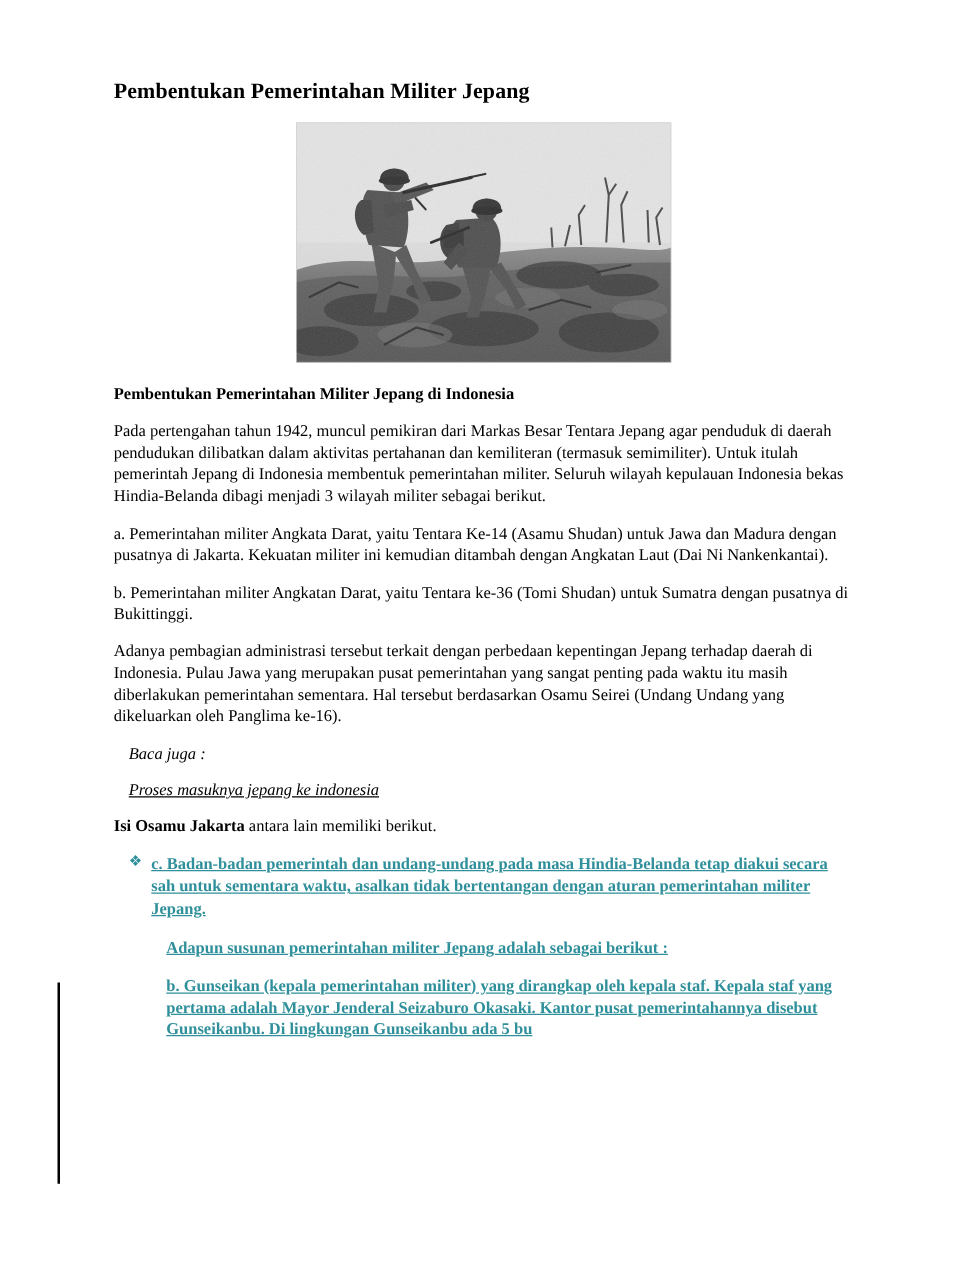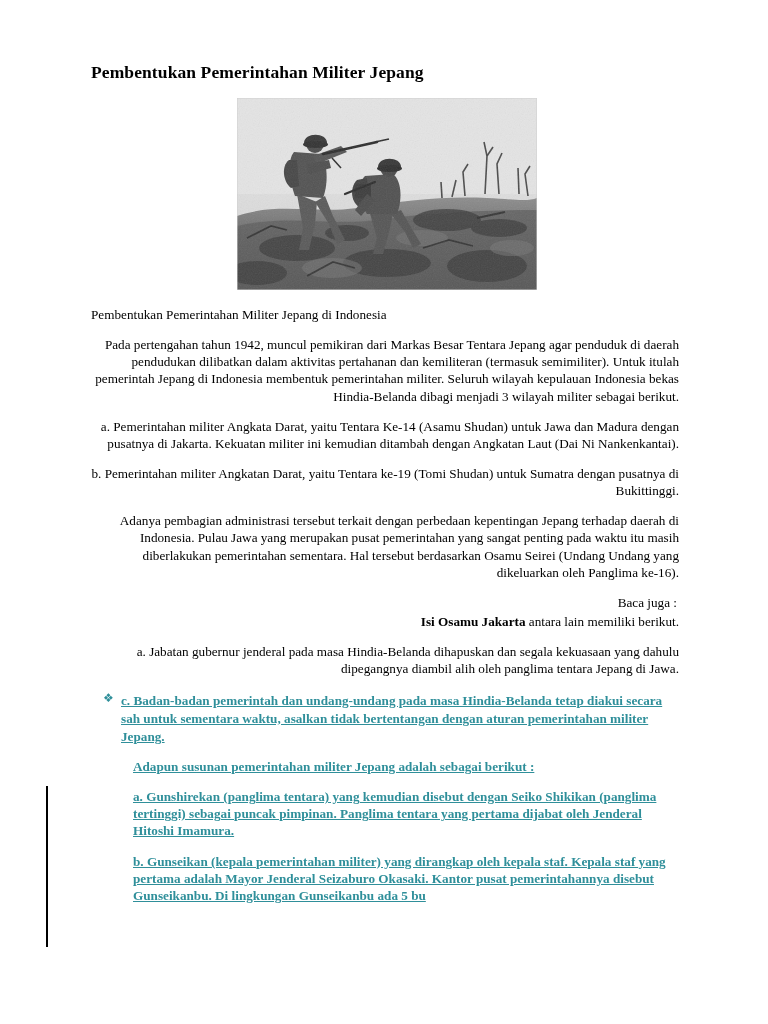--- a/index.html
+++ b/index.html
@@ -48,32 +48,33 @@
     padding-left: 146px;
   }
   .photo {
     width: 300px;
     height: 192px;
     display: block;
     background: #d8d8d8;
   }
   h2.sub-title {
     font-size: 13.2px;
-    font-weight: normal;
+    font-weight: bold;
     margin: 0 0 13px 0;
     line-height: 1.3;
   }
   p.para {
     font-size: 13.2px;
     line-height: 1.30;
     margin: 0 0 13px 0;
-    text-align: right;
+    text-align: left;
   }
   p.tight {
-    margin: 2px;
+    margin: 12px;
+    font-style: italic;
   }
   .link-inline {
     text-decoration: underline;
     color: #000;
   }
   .bold {
     font-weight: bold;
   }
   ul.teal-list {
     list-style: none;
@@ -236,38 +237,37 @@
         <rect x="0" y="0" width="300" height="192" fill="none" stroke="#cfcfcf" stroke-width="1"></rect>
       </svg>
     </div>
 
     <h2 class="sub-title">Pembentukan Pemerintahan Militer Jepang di Indonesia</h2>
 
     <p class="para">Pada pertengahan tahun 1942, muncul pemikiran dari Markas Besar Tentara Jepang agar penduduk di daerah pendudukan dilibatkan dalam aktivitas pertahanan dan kemiliteran (termasuk semimiliter). Untuk itulah pemerintah Jepang di Indonesia membentuk pemerintahan militer. Seluruh wilayah kepulauan Indonesia bekas Hindia-Belanda dibagi menjadi 3 wilayah militer sebagai berikut.</p>
 
     <p class="para">a. Pemerintahan militer Angkata Darat, yaitu Tentara Ke-14 (Asamu Shudan) untuk Jawa dan Madura dengan pusatnya di Jakarta. Kekuatan militer ini kemudian ditambah dengan Angkatan Laut (Dai Ni Nankenkantai).</p>
 
-    <p class="para">b. Pemerintahan militer Angkatan Darat, yaitu Tentara ke-19 (Tomi Shudan) untuk Sumatra dengan pusatnya di Bukittinggi.</p>
+    <p class="para">b. Pemerintahan militer Angkatan Darat, yaitu Tentara ke-36 (Tomi Shudan) untuk Sumatra dengan pusatnya di Bukittinggi.</p>
 
 
     <p class="para">Adanya pembagian administrasi tersebut terkait dengan perbedaan kepentingan Jepang terhadap daerah di Indonesia. Pulau Jawa yang merupakan pusat pemerintahan yang sangat penting pada waktu itu masih diberlakukan pemerintahan sementara. Hal tersebut berdasarkan Osamu Seirei (Undang Undang yang dikeluarkan oleh Panglima ke-16).</p>
 
     <p class="para tight">Baca juga :</p>
+    <p class="para tight"><a class="link-inline" href="#">Proses masuknya jepang ke indonesia</a></p>
     <p class="para"><span class="bold">Isi Osamu Jakarta</span><span> antara lain memiliki berikut.</span></p>
 
-    <p class="para">a. Jabatan gubernur jenderal pada masa Hindia-Belanda dihapuskan dan segala kekuasaan yang dahulu dipegangnya diambil alih oleh panglima tentara Jepang di Jawa.</p>
 
 
     <ul class="teal-list">
       <li class="teal-item">
         <span class="bullet">❖</span>
         <span class="teal">c. Badan-badan pemerintah dan undang-undang pada masa Hindia-Belanda tetap diakui secara sah untuk sementara waktu, asalkan tidak bertentangan dengan aturan pemerintahan militer Jepang.</span>
       </li>
     </ul>
 
     <p class="teal-para first-after">Adapun susunan pemerintahan militer Jepang adalah sebagai berikut :</p>
 
-    <p class="teal-para">a. Gunshirekan (panglima tentara) yang kemudian disebut dengan Seiko Shikikan (panglima tertinggi) sebagai puncak pimpinan. Panglima tentara yang pertama dijabat oleh Jenderal Hitoshi Imamura.</p>
 
     <p class="teal-para">b. Gunseikan (kepala pemerintahan militer) yang dirangkap oleh kepala staf. Kepala staf yang pertama adalah Mayor Jenderal Seizaburo Okasaki. Kantor pusat pemerintahannya disebut Gunseikanbu. Di lingkungan Gunseikanbu ada 5 bu</p>
 
   </div>
 </div>
 
 </body></html>

